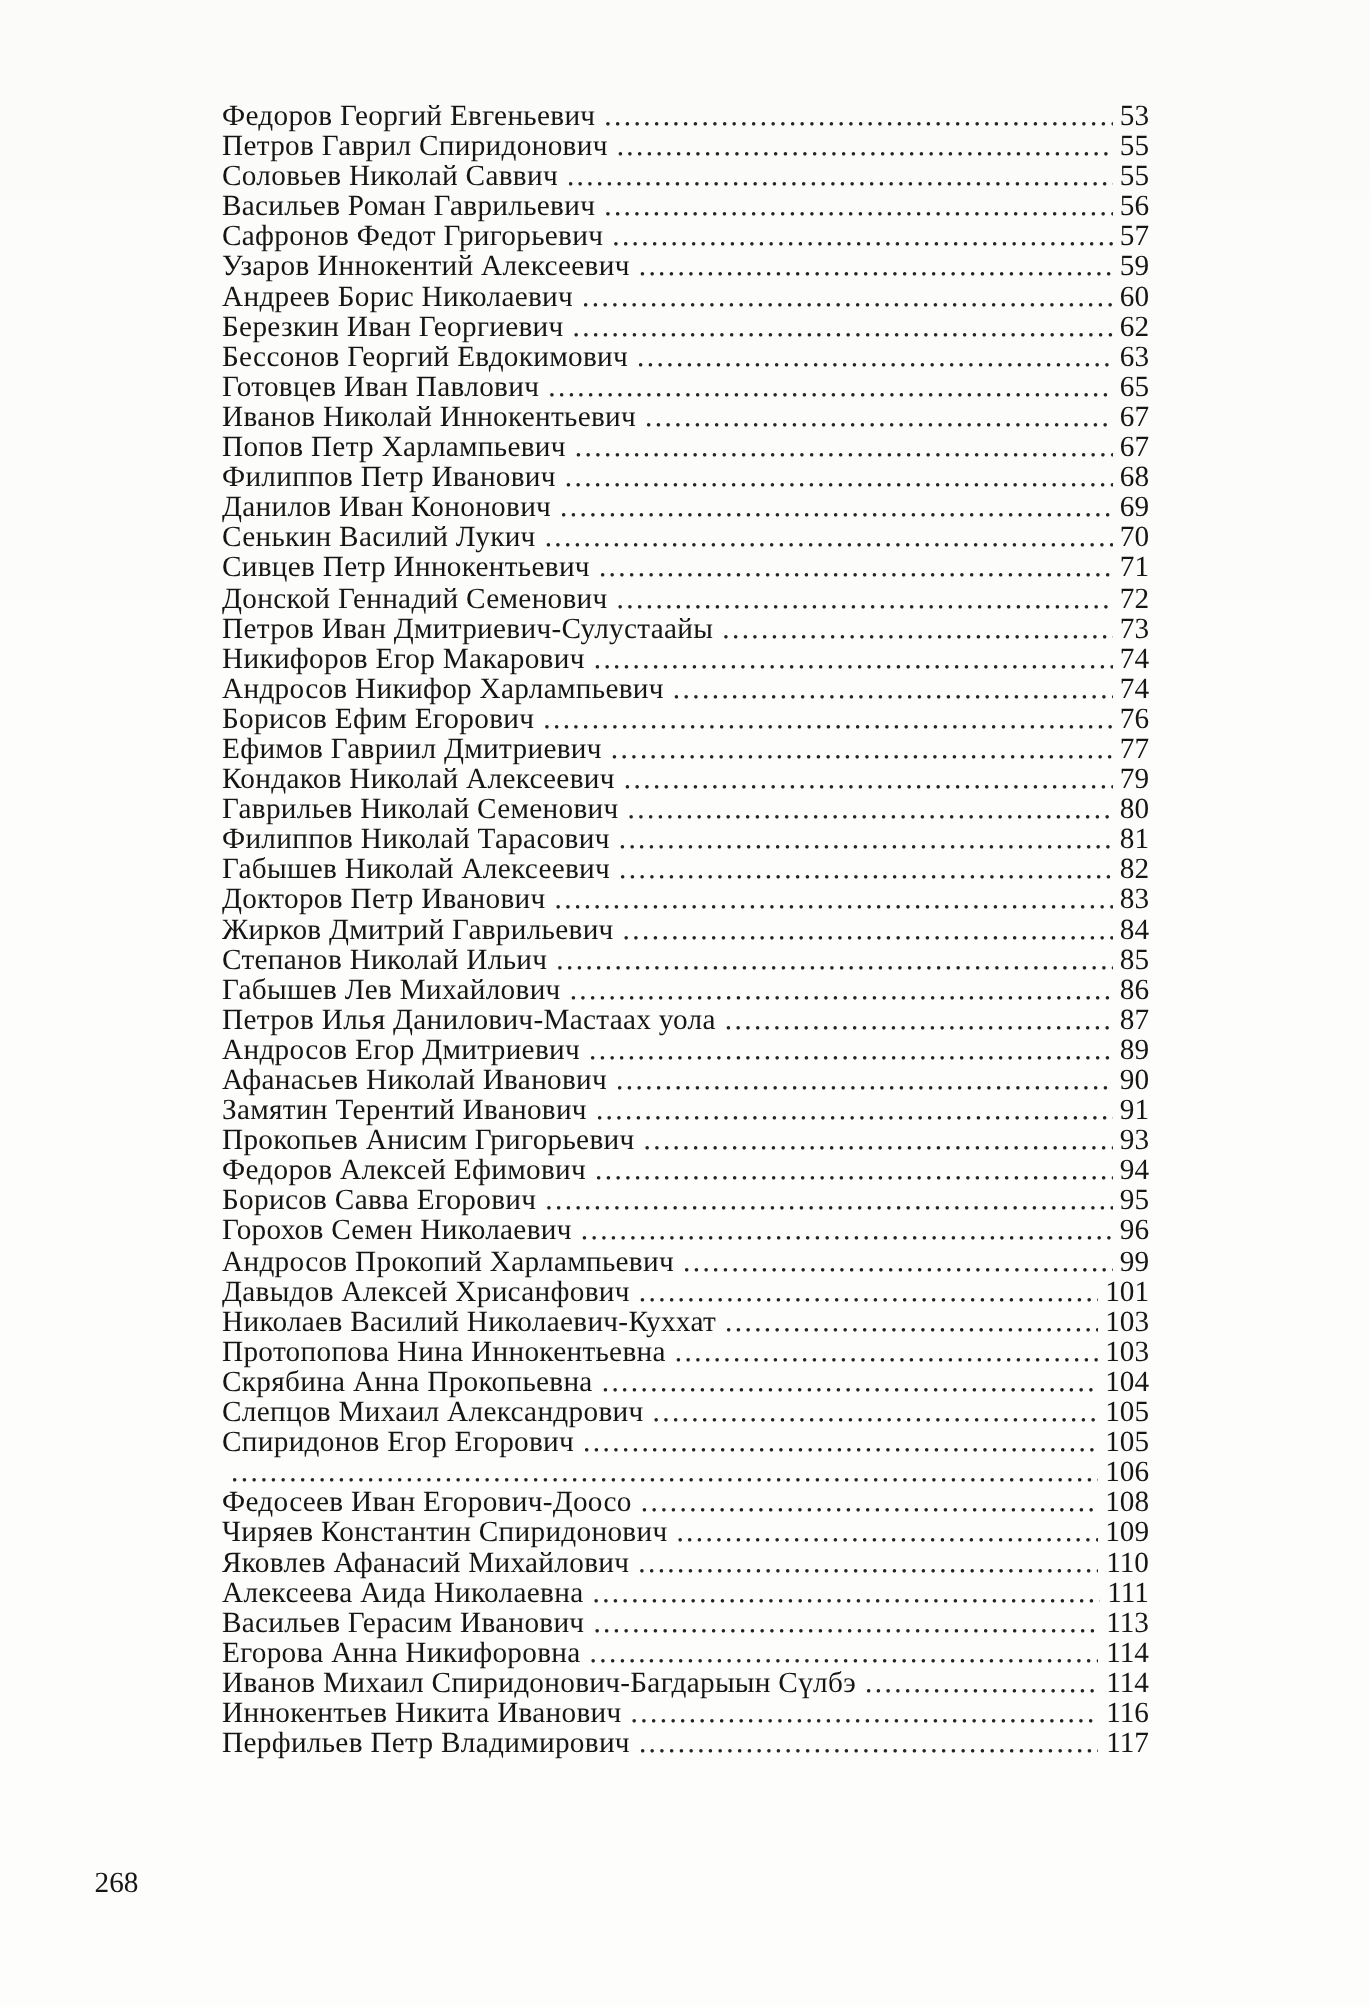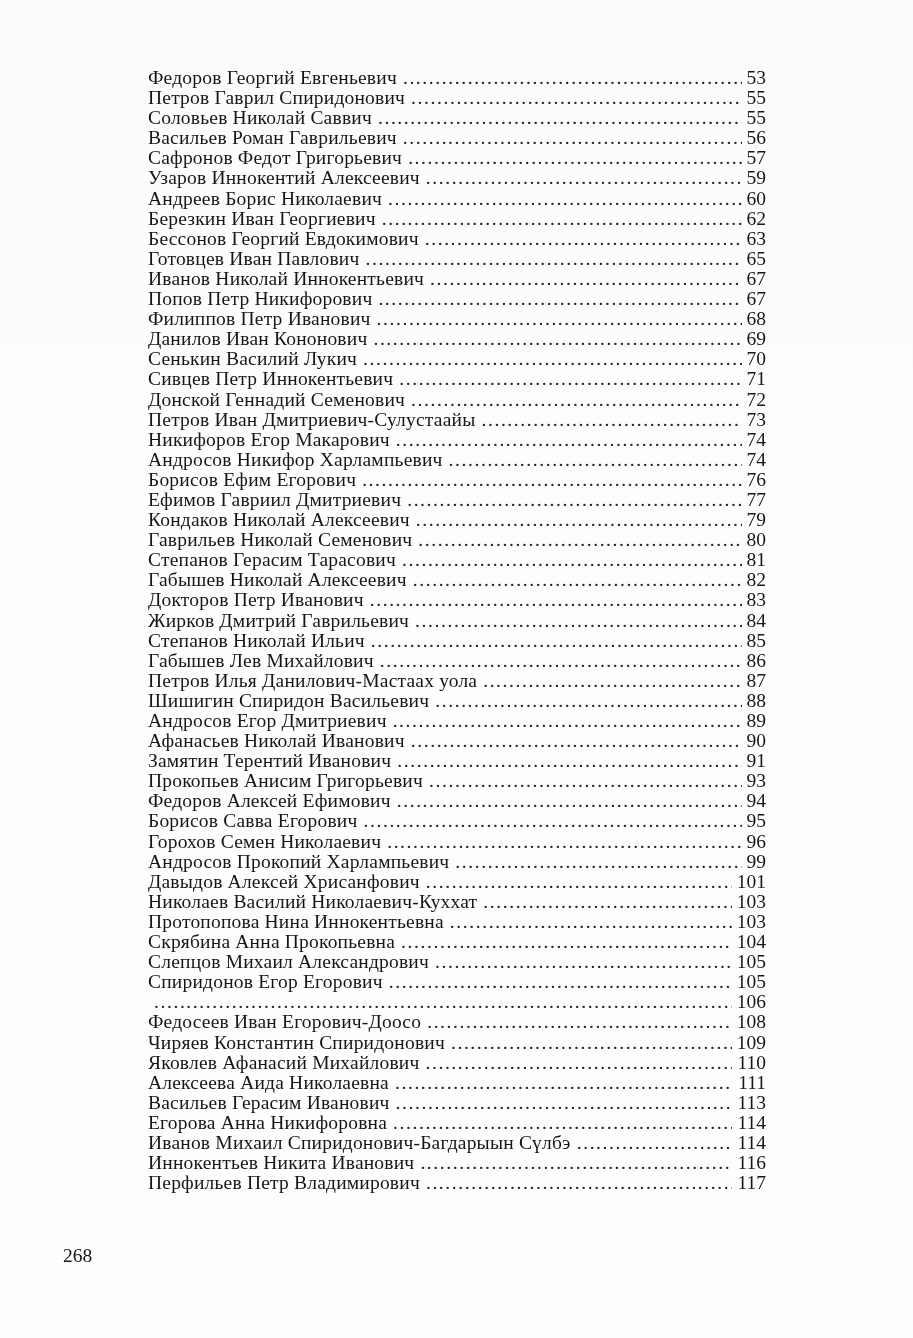--- a/index.html
+++ b/index.html
@@ -116,21 +116,21 @@
         <span class="name">Готовцев Иван Павлович</span>
         <span class="dots"></span>
         <span class="pg">65</span>
       </div>
       <div class="entry">
         <span class="name">Иванов Николай Иннокентьевич</span>
         <span class="dots"></span>
         <span class="pg">67</span>
       </div>
       <div class="entry">
-        <span class="name">Попов Петр Никифорович</span>
+        <span class="name">Попов Петр Харлампьевич</span>
         <span class="dots"></span>
         <span class="pg">67</span>
       </div>
       <div class="entry">
         <span class="name">Филиппов Петр Иванович</span>
         <span class="dots"></span>
         <span class="pg">68</span>
       </div>
       <div class="entry">
         <span class="name">Данилов Иван Кононович</span>
@@ -181,21 +181,21 @@
         <span class="name">Кондаков Николай Алексеевич</span>
         <span class="dots"></span>
         <span class="pg">79</span>
       </div>
       <div class="entry">
         <span class="name">Гаврильев Николай Семенович</span>
         <span class="dots"></span>
         <span class="pg">80</span>
       </div>
       <div class="entry">
-        <span class="name">Степанов Герасим Тарасович</span>
+        <span class="name">Филиппов Николай Тарасович</span>
         <span class="dots"></span>
         <span class="pg">81</span>
       </div>
       <div class="entry">
         <span class="name">Габышев Николай Алексеевич</span>
         <span class="dots"></span>
         <span class="pg">82</span>
       </div>
       <div class="entry">
         <span class="name">Докторов Петр Иванович</span>
@@ -214,25 +214,20 @@
       </div>
       <div class="entry">
         <span class="name">Габышев Лев Михайлович</span>
         <span class="dots"></span>
         <span class="pg">86</span>
       </div>
       <div class="entry">
         <span class="name">Петров Илья Данилович-Мастаах уола</span>
         <span class="dots"></span>
         <span class="pg">87</span>
-      </div>
-      <div class="entry">
-        <span class="name">Шишигин Спиридон Васильевич</span>
-        <span class="dots"></span>
-        <span class="pg">88</span>
       </div>
       <div class="entry">
         <span class="name">Андросов Егор Дмитриевич</span>
         <span class="dots"></span>
         <span class="pg">89</span>
       </div>
       <div class="entry">
         <span class="name">Афанасьев Николай Иванович</span>
         <span class="dots"></span>
         <span class="pg">90</span>

